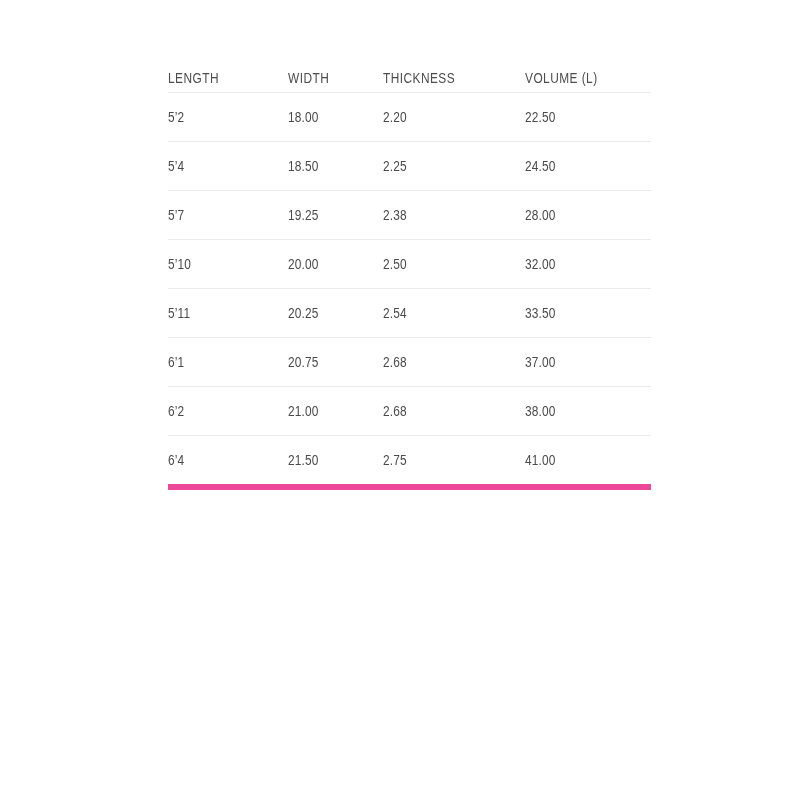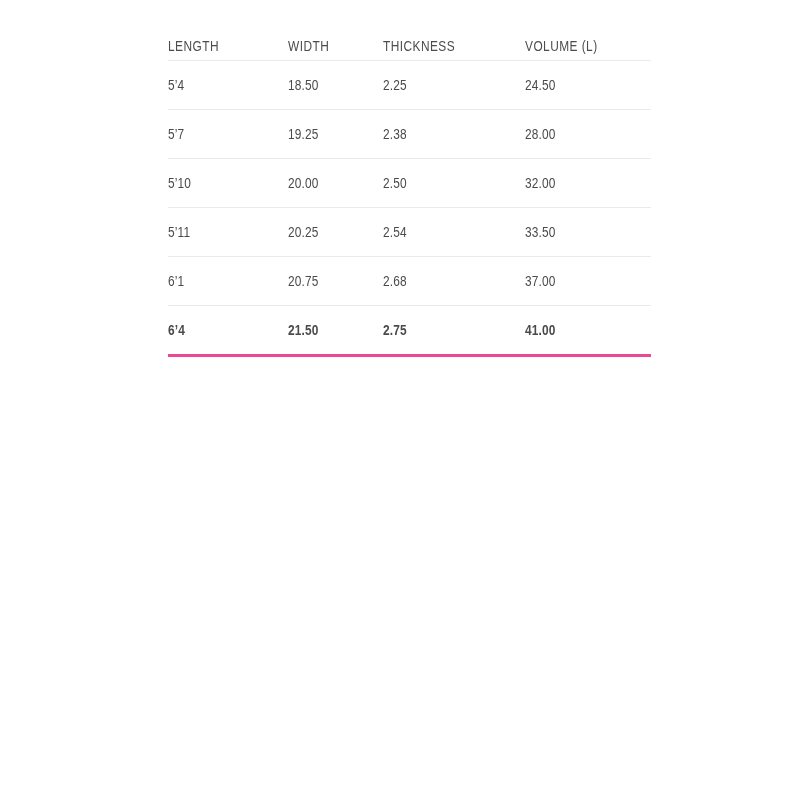--- a/index.html
+++ b/index.html
@@ -19,20 +19,21 @@
     position: absolute;
     left: 168px;
     top: 0;
     width: 483px;
   }
 
   .size-table {
     width: 100%;
     border-collapse: collapse;
     table-layout: fixed;
+    margin-top: 32px;
   }
 
   
   .size-table col.c-length    { width: 120px; }
   .size-table col.c-width     { width: 95px; }
   .size-table col.c-thickness { width: 142px; }
   .size-table col.c-volume    { width: 126px; }
 
   .size-table thead th {
     text-align: left;
@@ -55,22 +56,21 @@
     color: #4a4a4a;
     letter-spacing: 0.2px;
     height: 48px;
     padding: 0;
     vertical-align: middle;
     border-top: 1px solid #eaeaea;
     white-space: nowrap;
   }
 
   .size-table tbody tr:last-child td {
-    border-bottom: 3px solid #ec4899;
-    font-weight: bold;
+    border-bottom: 6px solid #ec4899;
   }
 
   .cellwrap {
     display: inline-block;
     transform: scaleX(0.82);
     transform-origin: left center;
   }
 </style>
 </head>
 <body>
@@ -85,20 +85,26 @@
     </colgroup>
     <thead>
       <tr>
         <th>LENGTH</th>
         <th>WIDTH</th>
         <th>THICKNESS</th>
         <th>VOLUME (L)</th>
       </tr>
     </thead>
     <tbody id="table-body">
+        <tr>
+          <td><span class="cellwrap">5’2</span></td>
+          <td><span class="cellwrap">18.00</span></td>
+          <td><span class="cellwrap">2.20</span></td>
+          <td><span class="cellwrap">22.50</span></td>
+        </tr>
         <tr>
           <td><span class="cellwrap">5’4</span></td>
           <td><span class="cellwrap">18.50</span></td>
           <td><span class="cellwrap">2.25</span></td>
           <td><span class="cellwrap">24.50</span></td>
         </tr>
         <tr>
           <td><span class="cellwrap">5’7</span></td>
           <td><span class="cellwrap">19.25</span></td>
           <td><span class="cellwrap">2.38</span></td>
@@ -116,20 +122,26 @@
           <td><span class="cellwrap">2.54</span></td>
           <td><span class="cellwrap">33.50</span></td>
         </tr>
         <tr>
           <td><span class="cellwrap">6’1</span></td>
           <td><span class="cellwrap">20.75</span></td>
           <td><span class="cellwrap">2.68</span></td>
           <td><span class="cellwrap">37.00</span></td>
         </tr>
         <tr>
+          <td><span class="cellwrap">6’2</span></td>
+          <td><span class="cellwrap">21.00</span></td>
+          <td><span class="cellwrap">2.68</span></td>
+          <td><span class="cellwrap">38.00</span></td>
+        </tr>
+        <tr>
           <td><span class="cellwrap">6’4</span></td>
           <td><span class="cellwrap">21.50</span></td>
           <td><span class="cellwrap">2.75</span></td>
           <td><span class="cellwrap">41.00</span></td>
         </tr>
       </tbody>
   </table>
 </div>
 
 </body></html>

